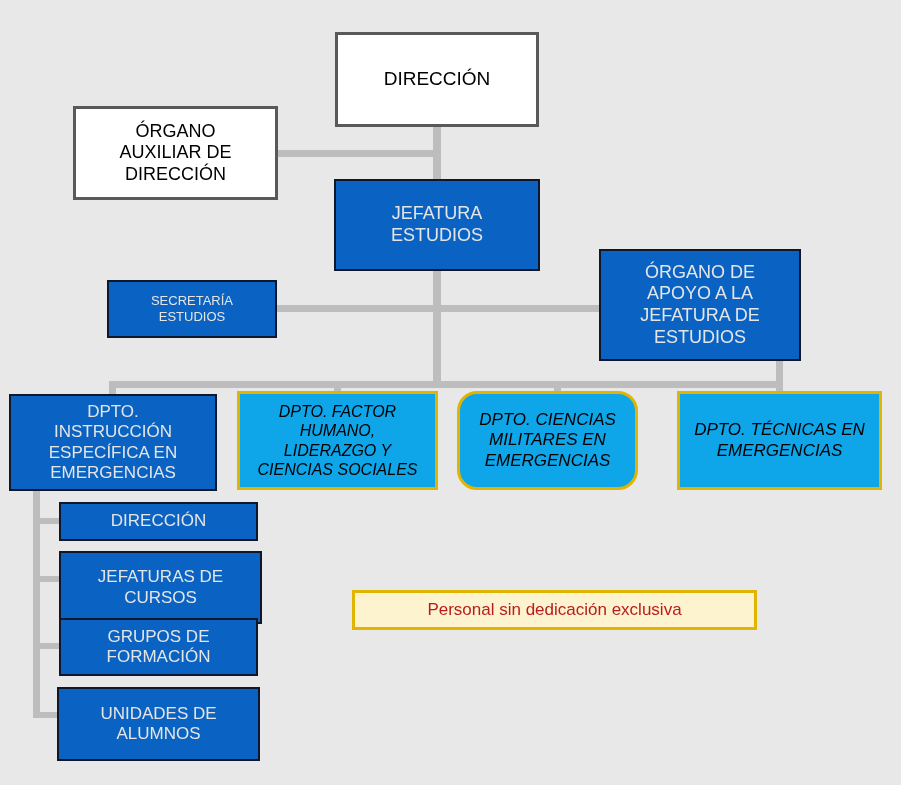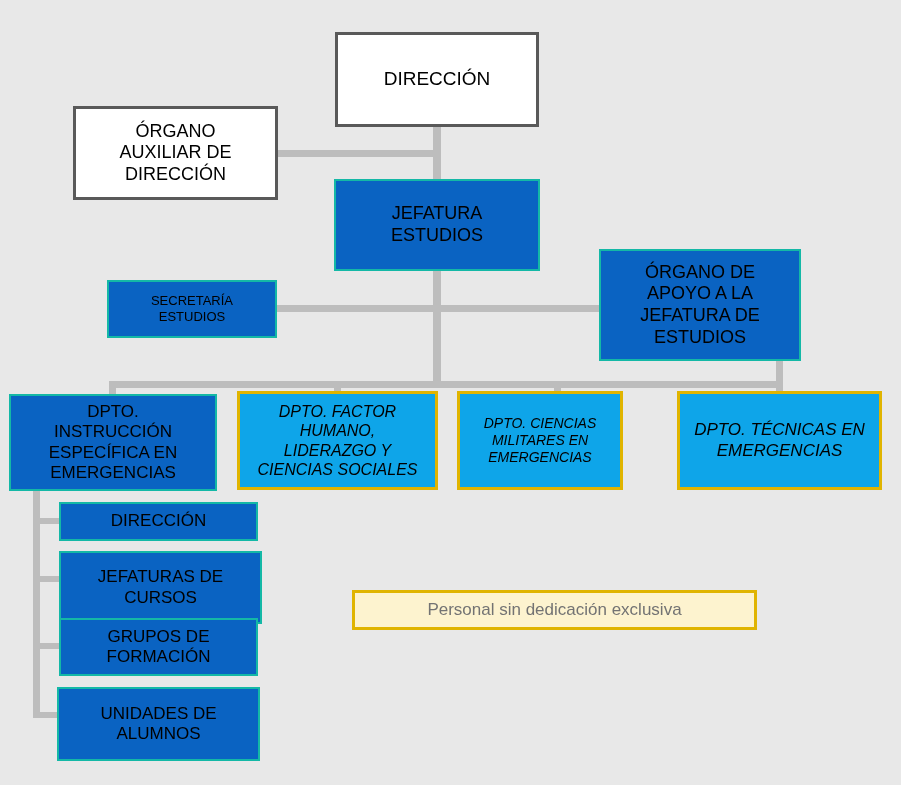--- a/index.html
+++ b/index.html
@@ -29,22 +29,22 @@
     white-space: pre-line;
     z-index: 2;
   }
   .node.white {
     background: #ffffff;
     border: 3px solid #595959;
     color: #000000;
   }
   .node.blue {
     background: #0a63c2;
-    border: 2px solid #14b8a6;
-    color: #000000;
+    border: 2px solid #0f172a;
+    color: #e5e5e5;
   }
   .node.yellow {
     background: #0ea5e9;
     border: 3px solid #e0b400;
     color: #000000;
     font-style: italic;
   }
   .conn {
     position: absolute;
     background: #bdbdbd;
@@ -52,21 +52,21 @@
   }
   .legend-box {
     position: absolute;
     box-sizing: border-box;
     display: flex;
     align-items: center;
     justify-content: center;
     text-align: right;
     background: #fdf3cf;
     border: 3px solid #e0b400;
-    color: #737373;
+    color: #b91c1c;
     z-index: 2;
   }
 </style>
 </head>
 <body>
 
 <div id="canvas">
 
   <div class="conn" style="left:433px; top:126px; width:8px; height:56px;"></div>
 
@@ -113,21 +113,21 @@
   <div class="node blue" style="left:9px; top:394px; width:208px; height:97px; font-size:17px;">DPTO.
 INSTRUCCIÓN
 ESPECÍFICA EN
 EMERGENCIAS</div>
 
   <div class="node yellow" style="left:237px; top:391px; width:201px; height:99px; font-size:16px;">DPTO. FACTOR
 HUMANO,
 LIDERAZGO Y
 CIENCIAS SOCIALES</div>
 
-  <div class="node yellow" style="left:457px; top:391px; width:166px; height:99px; font-size:14px;">DPTO. CIENCIAS
+  <div class="node yellow" style="left:457px; top:391px; width:181px; height:99px; font-size:17px;border-radius:20px;">DPTO. CIENCIAS
 MILITARES EN
 EMERGENCIAS</div>
 
   <div class="node yellow" style="left:677px; top:391px; width:205px; height:99px; font-size:17px;">DPTO. TÉCNICAS EN
 EMERGENCIAS</div>
 
   <div class="node blue" style="left:59px; top:502px; width:199px; height:39px; font-size:17px;">DIRECCIÓN</div>
 
   <div class="node blue" style="left:59px; top:551px; width:203px; height:73px; font-size:17px;">JEFATURAS DE
 CURSOS</div>

